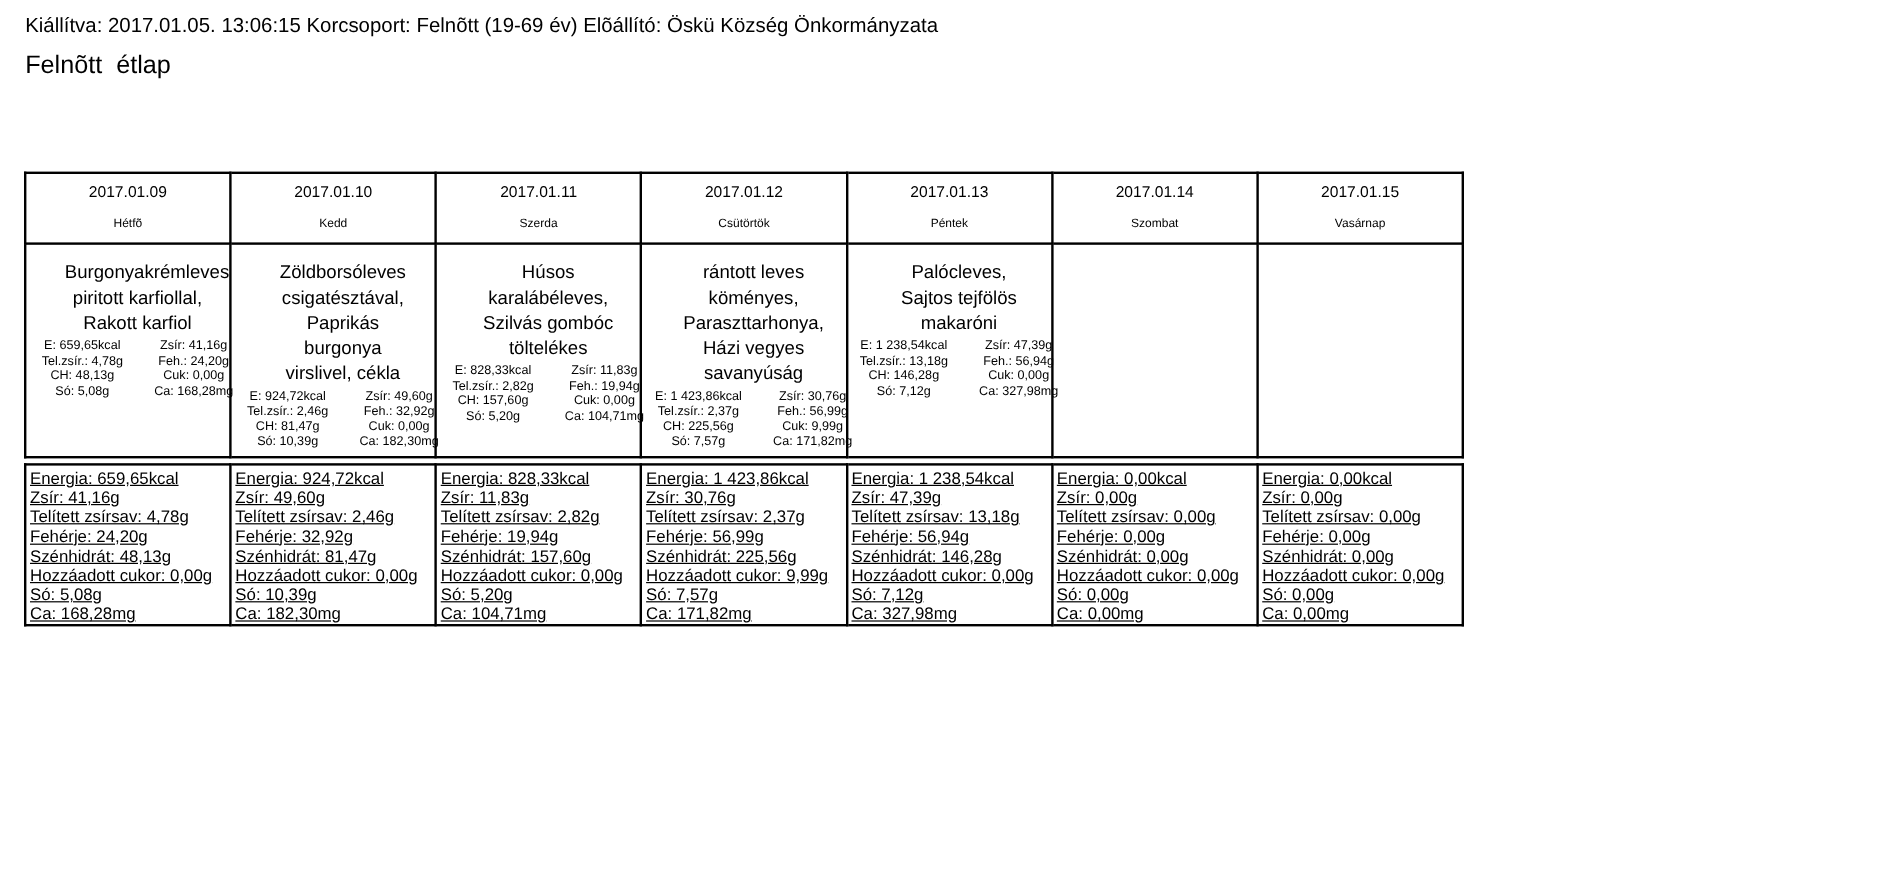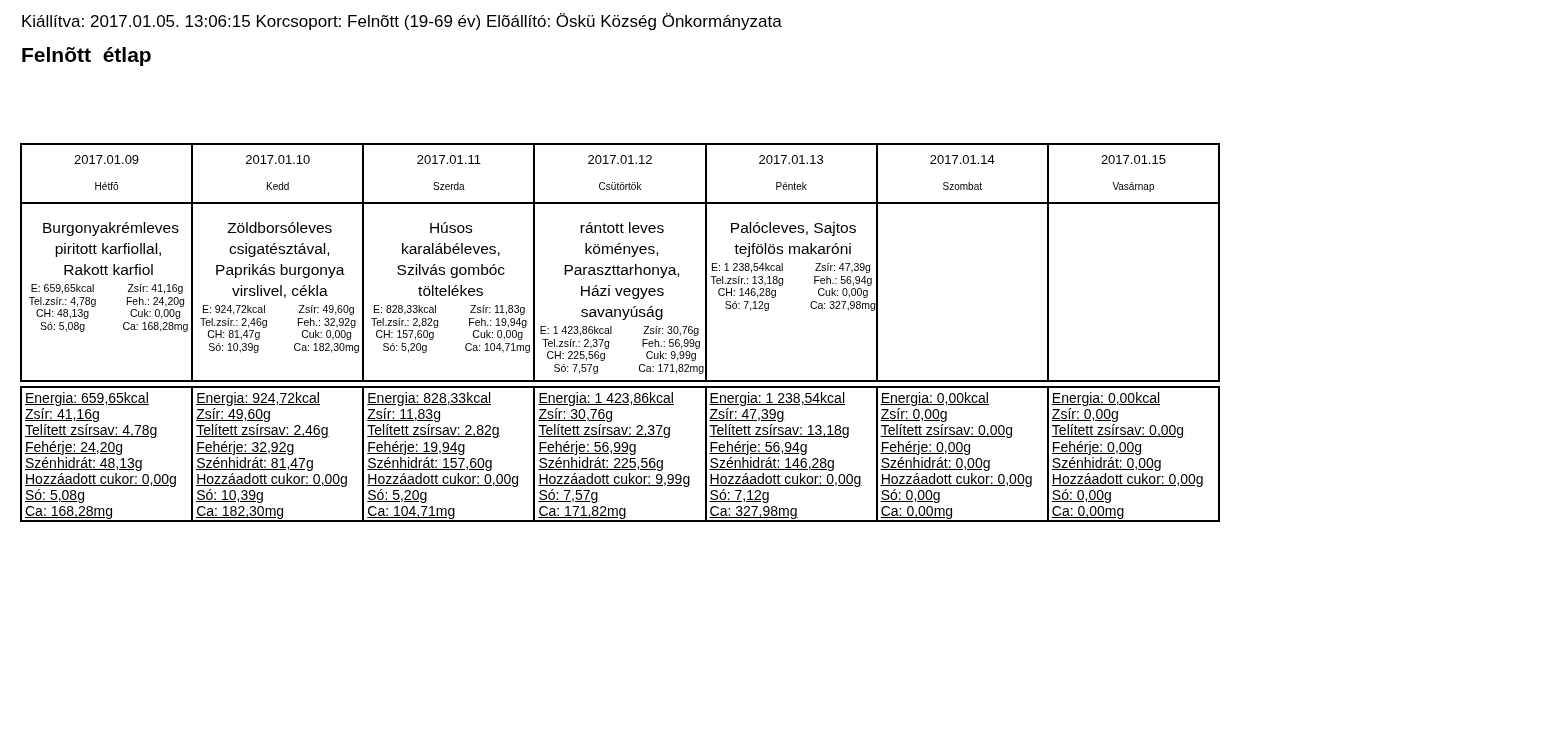--- a/index.html
+++ b/index.html
@@ -11,21 +11,21 @@
     overflow: hidden;
   }
   .page { position: relative; width: 1565px; height: 732px; }
 
   .meta-line {
     position: absolute; left: 21px; top: 12px;
     font-size: 17px; color: #000; white-space: pre;
   }
   .left-title {
     position: absolute; left: 21px; top: 43px;
-    font-size: 21px; white-space: pre; font-weight: bold;
+    font-size: 21px; white-space: pre;
   }
   .main-title {
     position: absolute; left: 0; top: 40px; width: 1565px;
     text-align: center; font-size: 31px;
   }
   .date-range {
     position: absolute; left: 0; top: 93px; width: 1565px;
     text-align: center; font-size: 20px; font-weight: bold;
   }
 
@@ -41,21 +41,21 @@
     vertical-align: top;
     font-weight: normal;
   }
 
   
   .hdr-cell { height: 59px; text-align: center; padding-top: 7px; }
   .hdr-date { font-size: 13px; line-height: 16px; }
   .hdr-day  { font-size: 10px; line-height: 16px; margin-top: 11px; }
 
   
-  .meal-cell { height: 178px; padding: 13px 0 0 4px; }
+  .meal-cell { height: 178px; padding: 13px 0 0 16px; }
   .meal-name {
     font-size: 15.5px; line-height: 21px;
     text-align: center; padding: 0 16px;
   }
   .mini-block {
     display: flex; justify-content: center; gap: 26px;
     margin-top: 2px;
   }
   .mini-col { text-align: center; }
   .mini-line { font-size: 10.5px; line-height: 12.5px; white-space: pre; }

